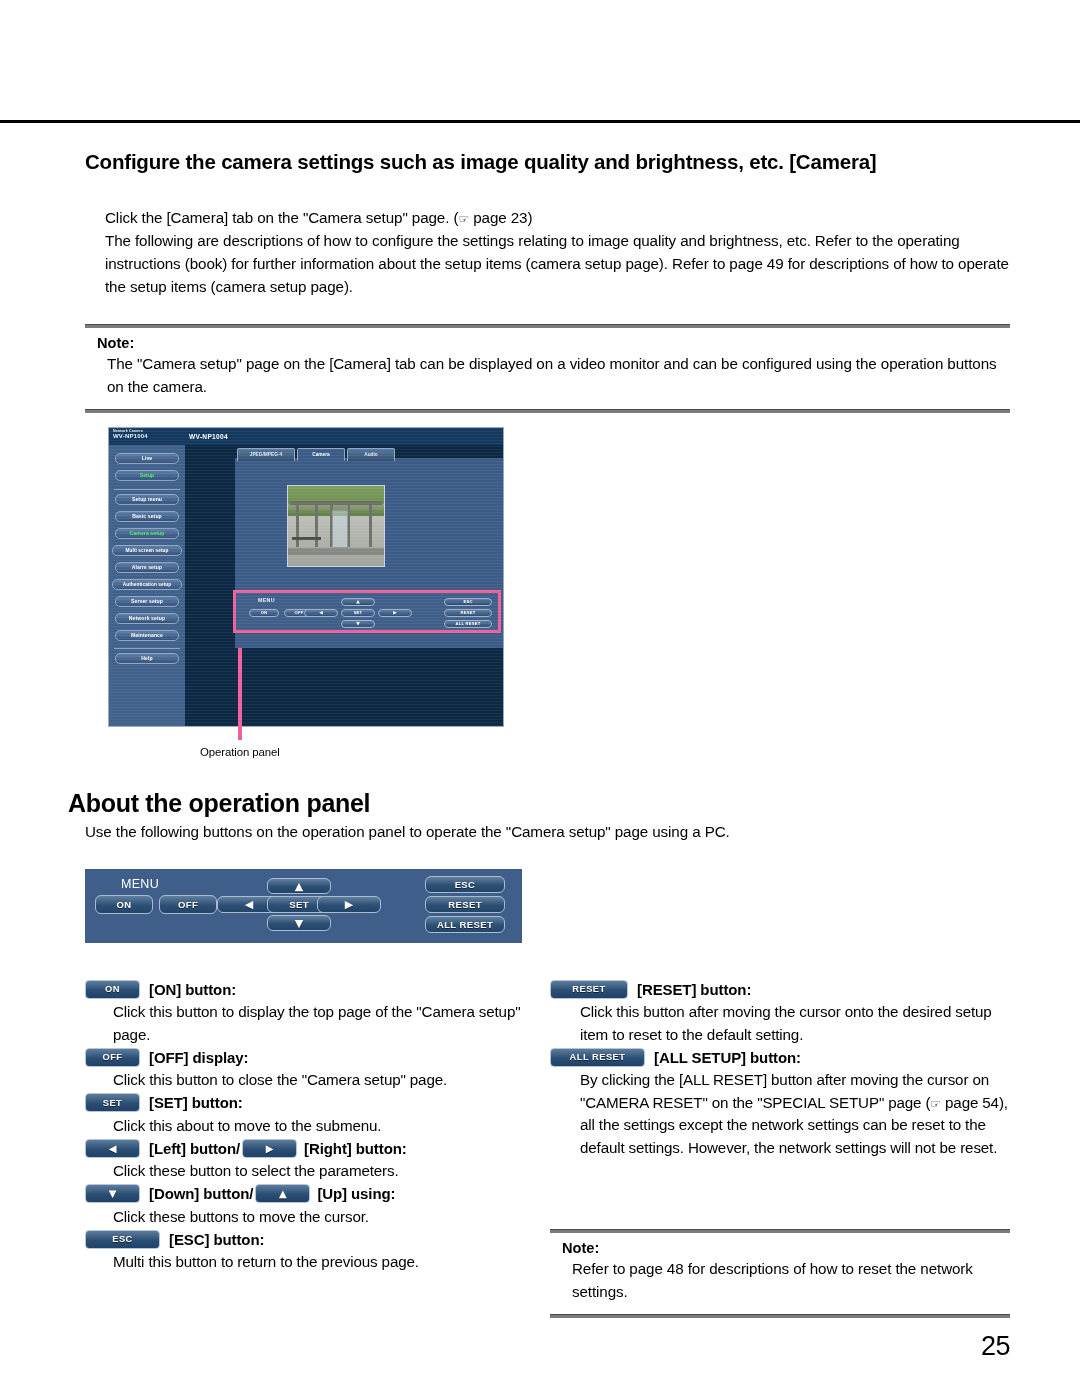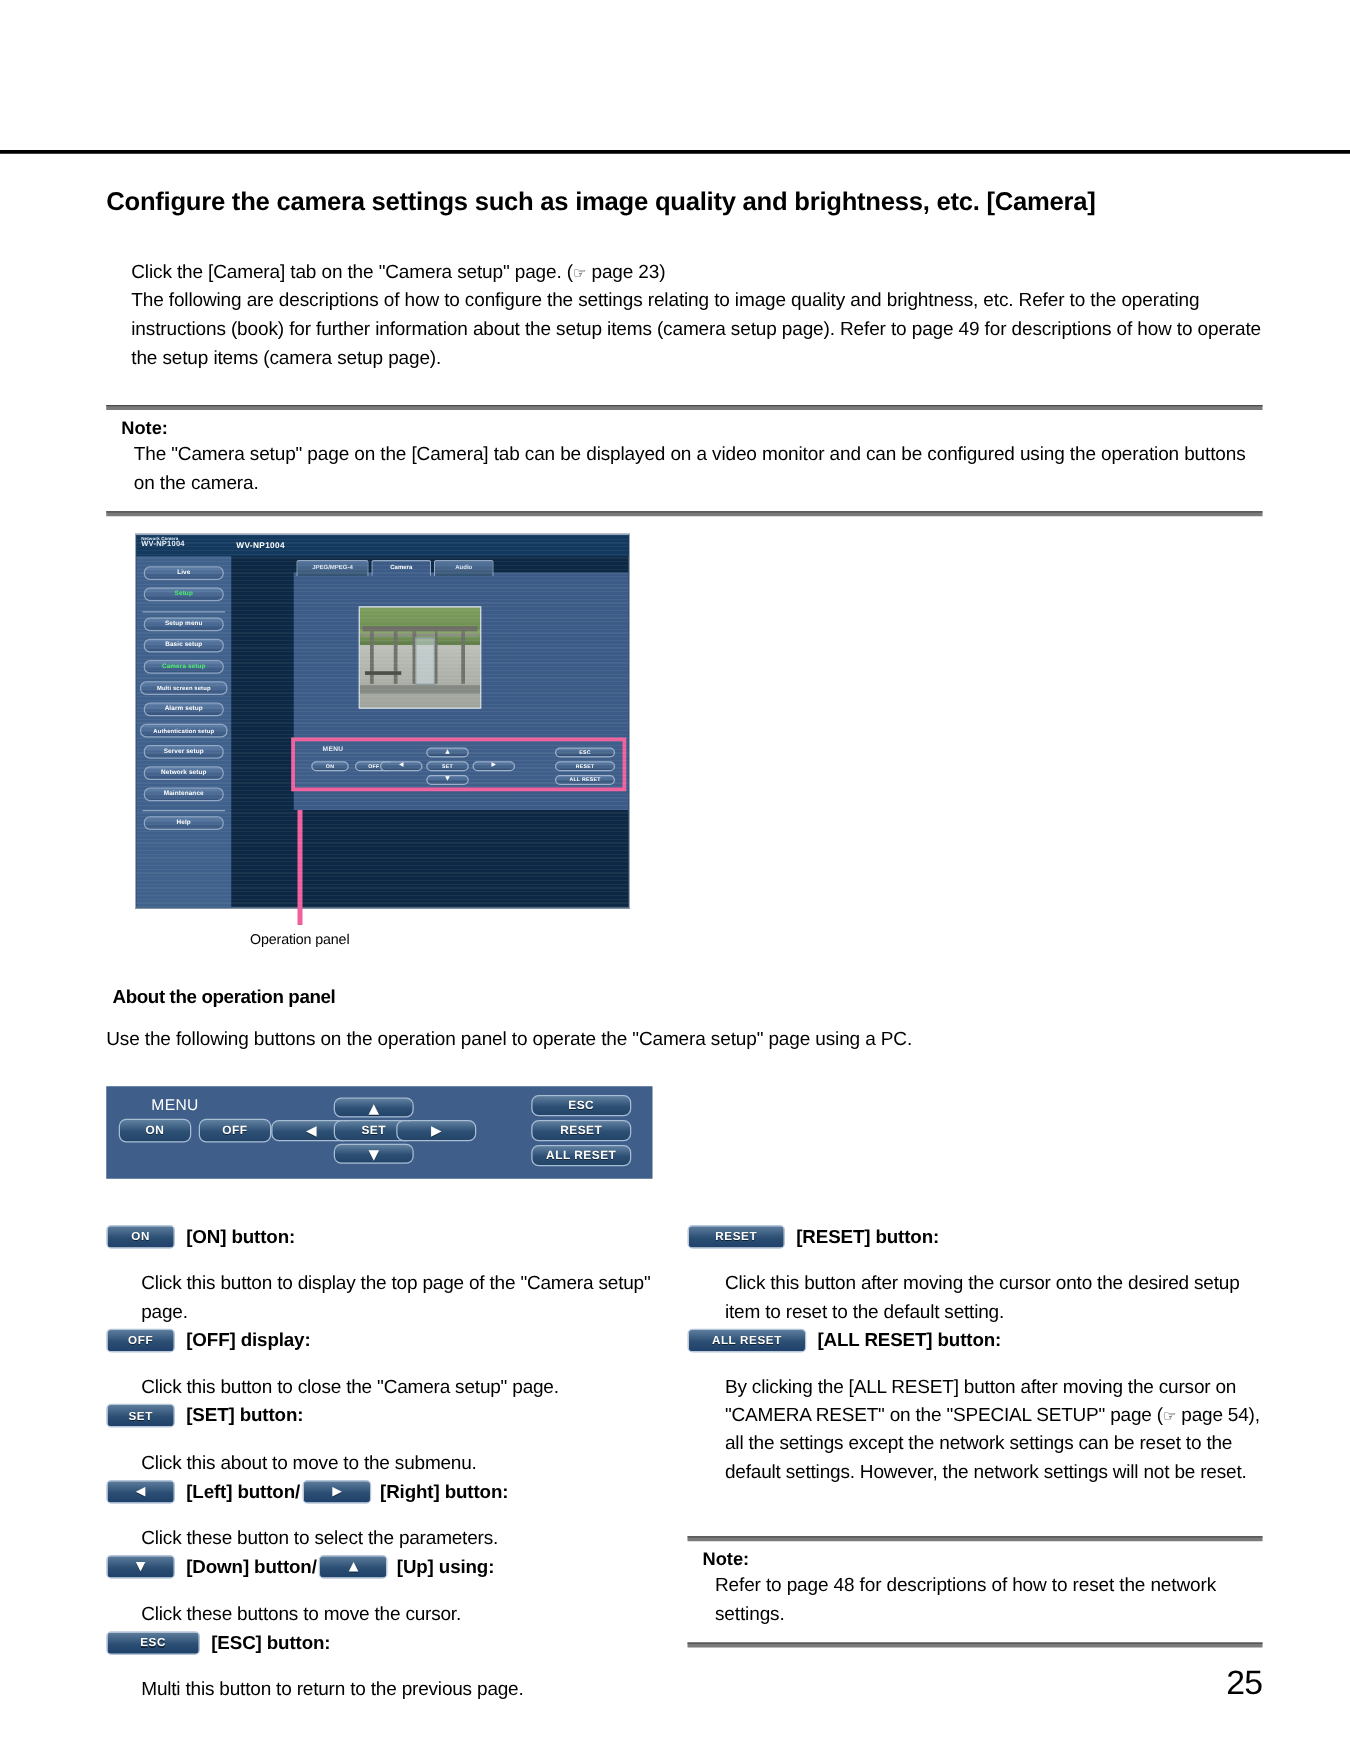--- a/index.html
+++ b/index.html
@@ -122,21 +122,21 @@
     background:linear-gradient(#5a7aa4,#2f4d72);
     color:#ffffff;font-size:4.2px;font-weight:bold;text-align:center;line-height:6.6px;letter-spacing:.2px;
   }
   .mini.ar{font-family:"DejaVu Sans",sans-serif;font-size:4.6px;line-height:6.2px;}
   .caption{
     position:absolute;left:200px;top:746px;font-size:11.4px;letter-spacing:-.1px;
   }
 
   
   .h2{
-    position:absolute;left:90px;top:789px;font-size:15px;font-weight:bold;letter-spacing:-.3px;
+    position:absolute;left:68px;top:789px;font-size:25px;font-weight:bold;letter-spacing:-.3px;
   }
   .h2sub{position:absolute;left:85px;top:823px;width:925px;font-size:15.2px;letter-spacing:-.1px;}
 
   
   .bigpanel{
     position:absolute;left:85px;top:869px;width:437px;height:74px;
     background:#3f5f8a;box-sizing:border-box;
   }
   .bp-menu{position:absolute;left:36px;top:8px;color:#ffffff;font-size:12.5px;letter-spacing:.3px;}
   .btn{
@@ -160,21 +160,21 @@
     display:inline-flex;align-items:center;justify-content:center;
     height:19px;box-sizing:border-box;
     border:1px solid #b6c6da;border-radius:4px;
     background:linear-gradient(#5d7d9d,#2b4e73 55%,#20416a);
     color:#ffffff;font-weight:bold;font-size:9.3px;letter-spacing:.5px;
     text-shadow:0 1px 0 rgba(0,0,0,.55);flex:none;
   }
   .ibtn.arrow{font-family:"DejaVu Sans",sans-serif;font-size:10px;letter-spacing:0;}
   .ilabel{font-size:15px;font-weight:bold;margin-left:9px;letter-spacing:-.1px;}
   .ilabel.tight{margin-left:7px;}
-  .idesc{font-size:15.2px;line-height:1.48;letter-spacing:-.15px;margin:16px 0 0 28px;}
+  .idesc{font-size:15.2px;line-height:1.48;letter-spacing:-.15px;margin:1px 0 0 28px;}
   .col-r .idesc{margin-left:30px;}
 
   .pageno{position:absolute;right:70px;top:1331px;font-size:27px;letter-spacing:-.5px;}
 </style>
 </head>
 <body>
 
 <div class="page">
 
   <div class="top-rule"></div>
@@ -346,21 +346,21 @@
       <div class="item-head">
         <span class="ibtn" style="width:78px">RESET</span>
         <span class="ilabel">[RESET] button:</span>
       </div>
       <div class="idesc">Click this button after moving the cursor onto the desired setup item to reset to the default setting.</div>
     </div>
 
     <div class="item">
       <div class="item-head">
         <span class="ibtn" style="width:95px">ALL RESET</span>
-        <span class="ilabel">[ALL RESET] button:</span>
+        <span class="ilabel">[ALL SETUP] button:</span>
       </div>
       <div class="idesc"><span>By clicking the [ALL RESET] button after moving the cursor on "CAMERA RESET" on the "SPECIAL SETUP" page (</span><span class="ptr">☞</span><span> page 54), all the settings except the network settings can be reset to the default settings. However, the network settings will not be reset.</span></div>
     </div>
 
   </div>
 
   <div class="note" id="note-bottom">
     <div class="rule"></div>
     <div class="inner">
       <div class="lbl">Note:</div>

